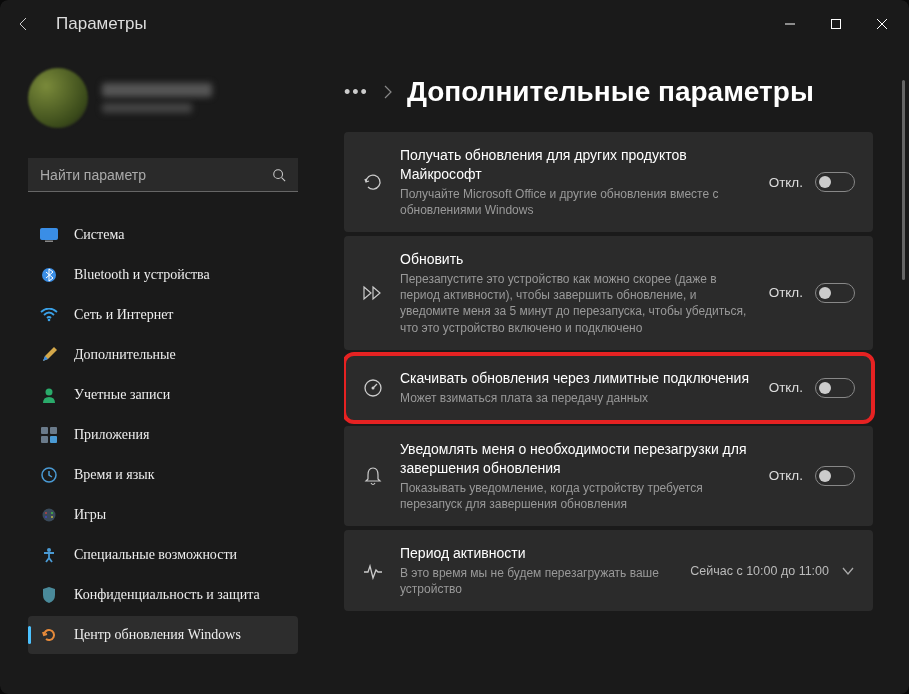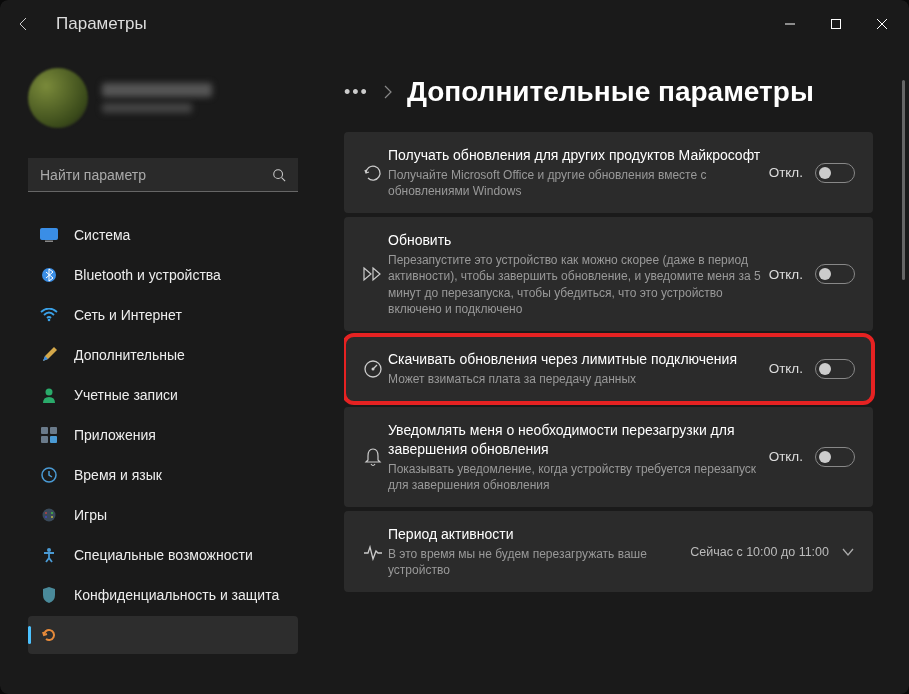--- a/index.html
+++ b/index.html
@@ -115,20 +115,21 @@
   .nav-item {
     height: 38px;
     display: flex;
     align-items: center;
     gap: 16px;
     padding: 0 12px;
     border-radius: 4px;
     cursor: pointer;
     font-size: 14px;
     color: #eee;
+    font-family: Liberation Serif, serif;
   }
   .nav-item.active {
     background: #2d2d2d;
     position: relative;
   }
   .nav-item.active::before {
     content: '';
     position: absolute;
     left: 0; top: 10px; bottom: 10px;
     width: 3px;
@@ -171,21 +172,21 @@
     gap: 4px;
     padding-right: 24px;
     overflow-y: auto;
   }
   .setting-card {
     background: #2b2b2b;
     border-radius: 4px;
     padding: 14px 18px;
     display: flex;
     align-items: center;
-    gap: 4px;
+    gap: 16px;
     min-height: 68px;
   }
   .setting-card.highlighted {
     outline: 4px solid #e62222;
     outline-offset: -2px;
     border-radius: 10px;
     align-items: center;
   }
   .card-icon {
     width: 22px;
@@ -395,20 +396,21 @@
             </span>
           <span>Конфиденциальность и защита</span>
         </div>
         <div class="nav-item active">
           <span class="nav-icon">
               <svg width="16" height="16" viewBox="0 0 16 16">
                 <path d="M3 8 A5 5 0 1 1 5 12" stroke="#e68a3a" stroke-width="2" fill="none"></path>
                 <path d="M2 5 L3 8 L6 7" stroke="#e68a3a" stroke-width="2" fill="none"></path>
               </svg>
             </span>
+          <span>Центр обновления Windows</span>
         </div>
       </div>
     </div>
 
     <div class="main">
       <div class="breadcrumb">
         <span class="bc-dots">•••</span>
         <span class="bc-chevron">
           <svg width="10" height="14" viewBox="0 0 10 14">
               <path d="M2 1 L8 7 L2 13" stroke="currentColor" stroke-width="1.2" fill="none"></path>

